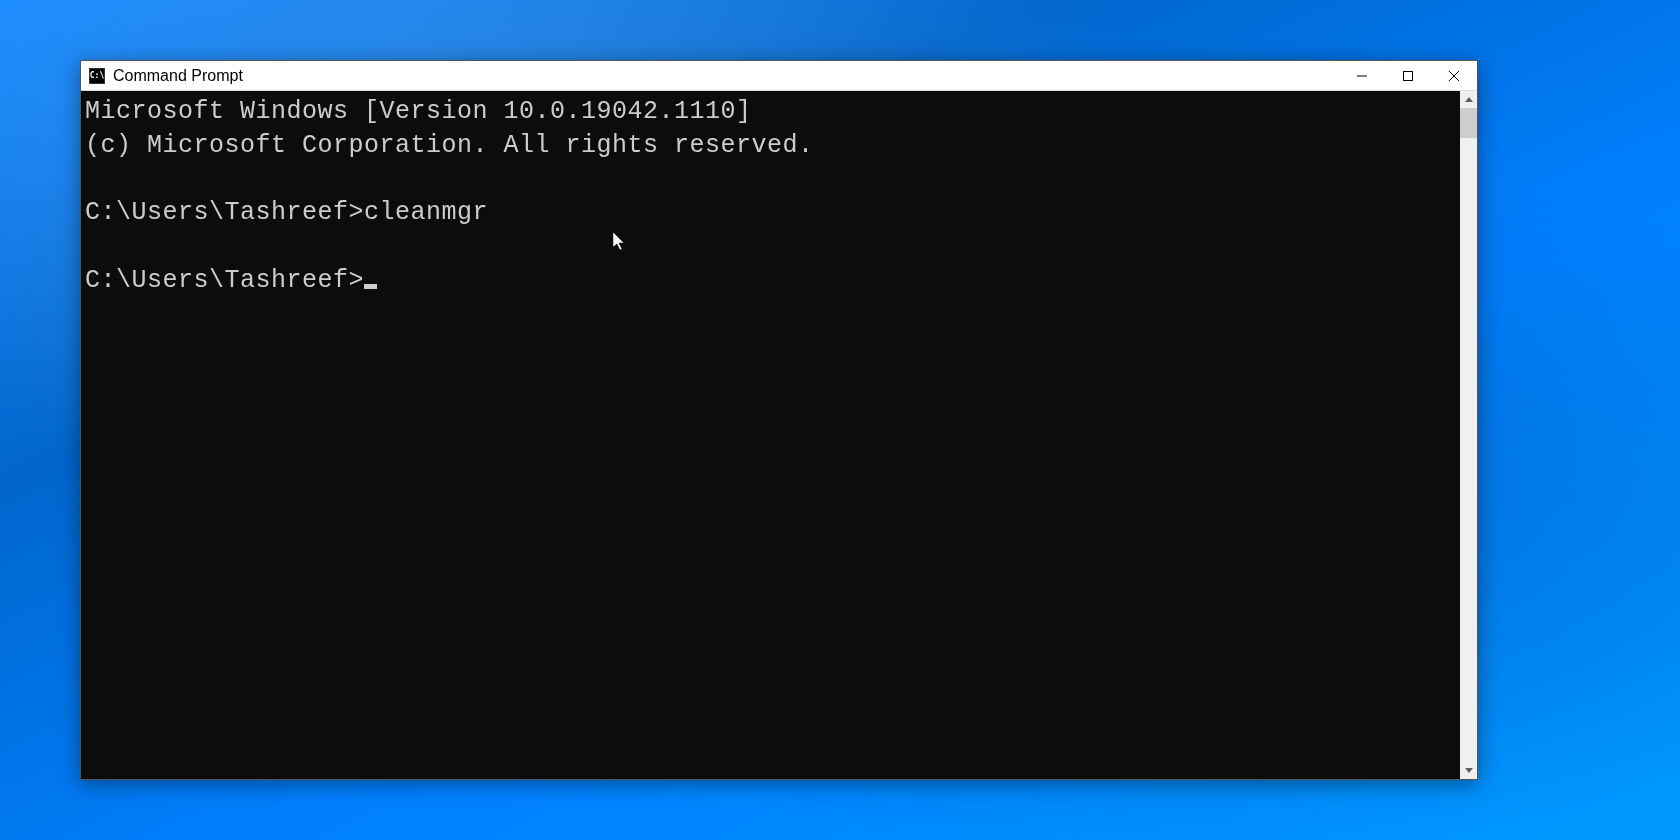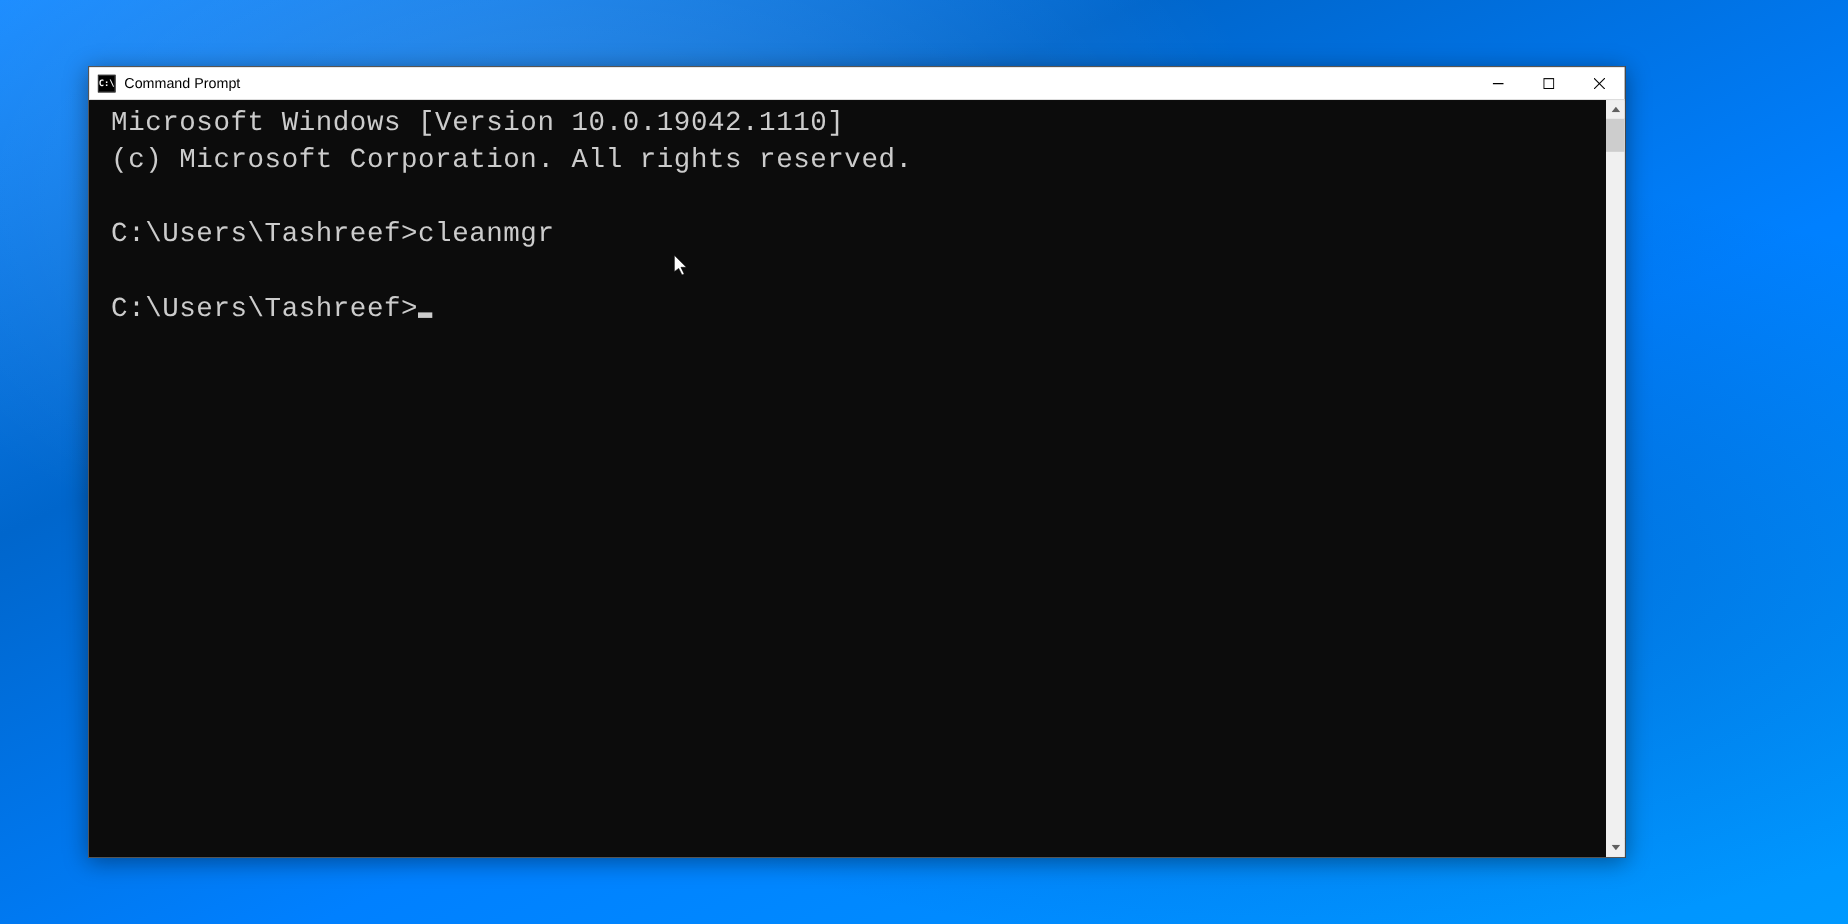--- a/index.html
+++ b/index.html
@@ -56,21 +56,21 @@
       align-items: center;
       justify-content: center;
       background: #000;
       color: #fff;
       font-size: 8px;
       font-family: monospace;
       font-weight: bold;
       border: 1px solid #333;
     }
     .titlebar-text {
-      font-size: 13px;
+      font-size: 16px;
       color: #000;
     }
     .titlebar-controls {
       display: flex;
       height: 100%;
     }
     .titlebar-btn {
       width: 46px;
       height: 100%;
       display: flex;
@@ -79,21 +79,21 @@
       cursor: pointer;
     }
     .titlebar-btn svg { width: 10px; height: 10px; }
     .terminal-body {
       flex: 1;
       display: flex;
       background: #0c0c0c;
     }
     .terminal-content {
       flex: 1;
-      padding: 4px 20px;
+      padding: 4px 4px;
       font-family: Consolas, "Courier New", monospace;
       font-size: 25px;
       line-height: 1.35;
       color: #cccccc;
       white-space: pre;
       letter-spacing: 0.5px;
     }
     .scrollbar {
       width: 17px;
       background: #f0f0f0;

